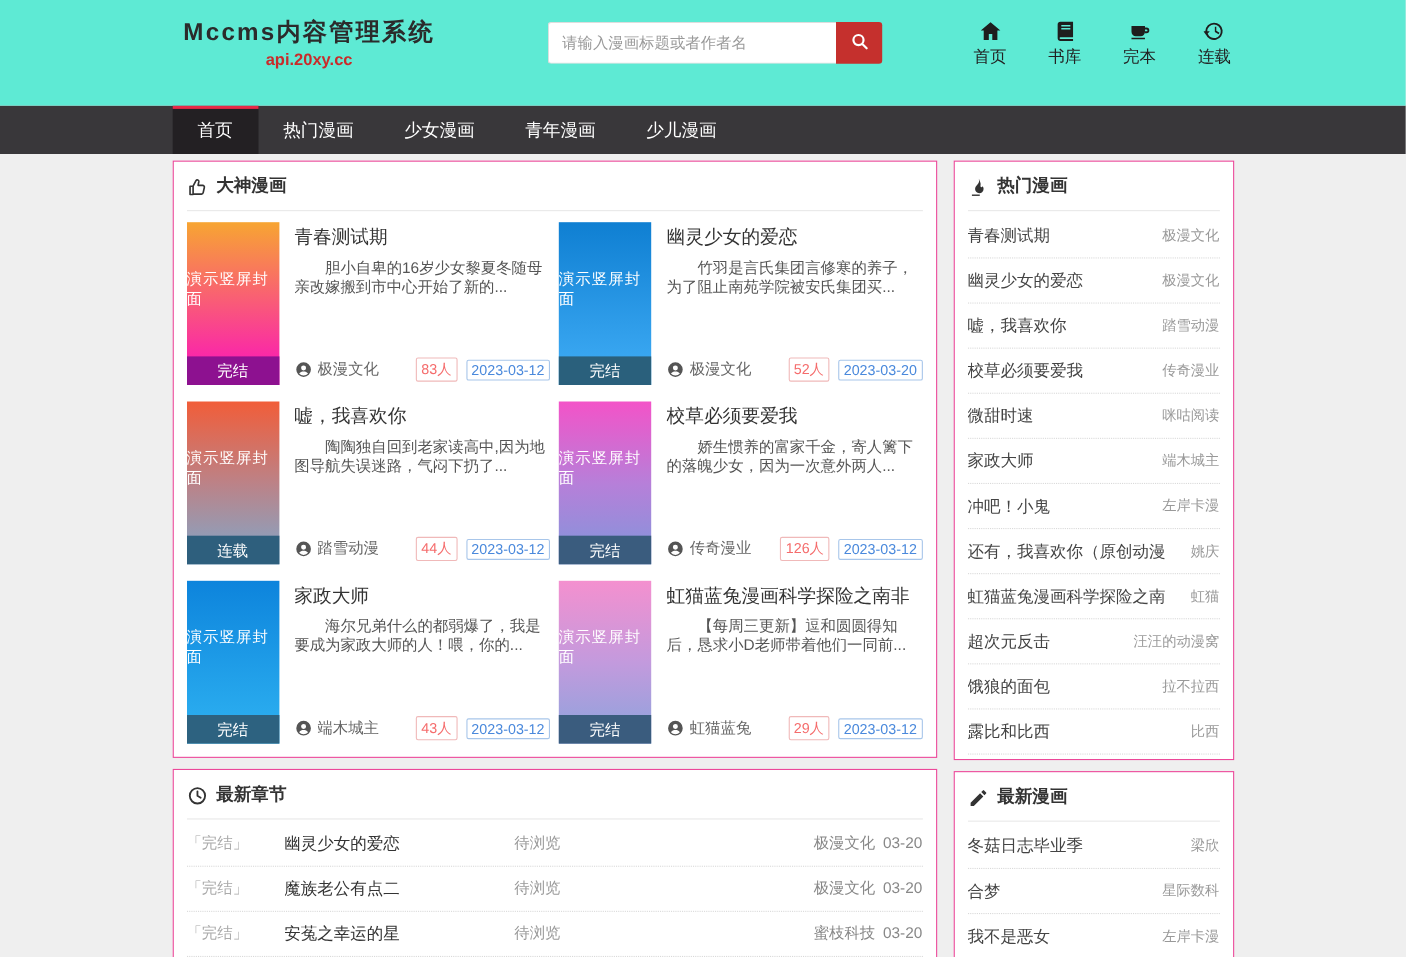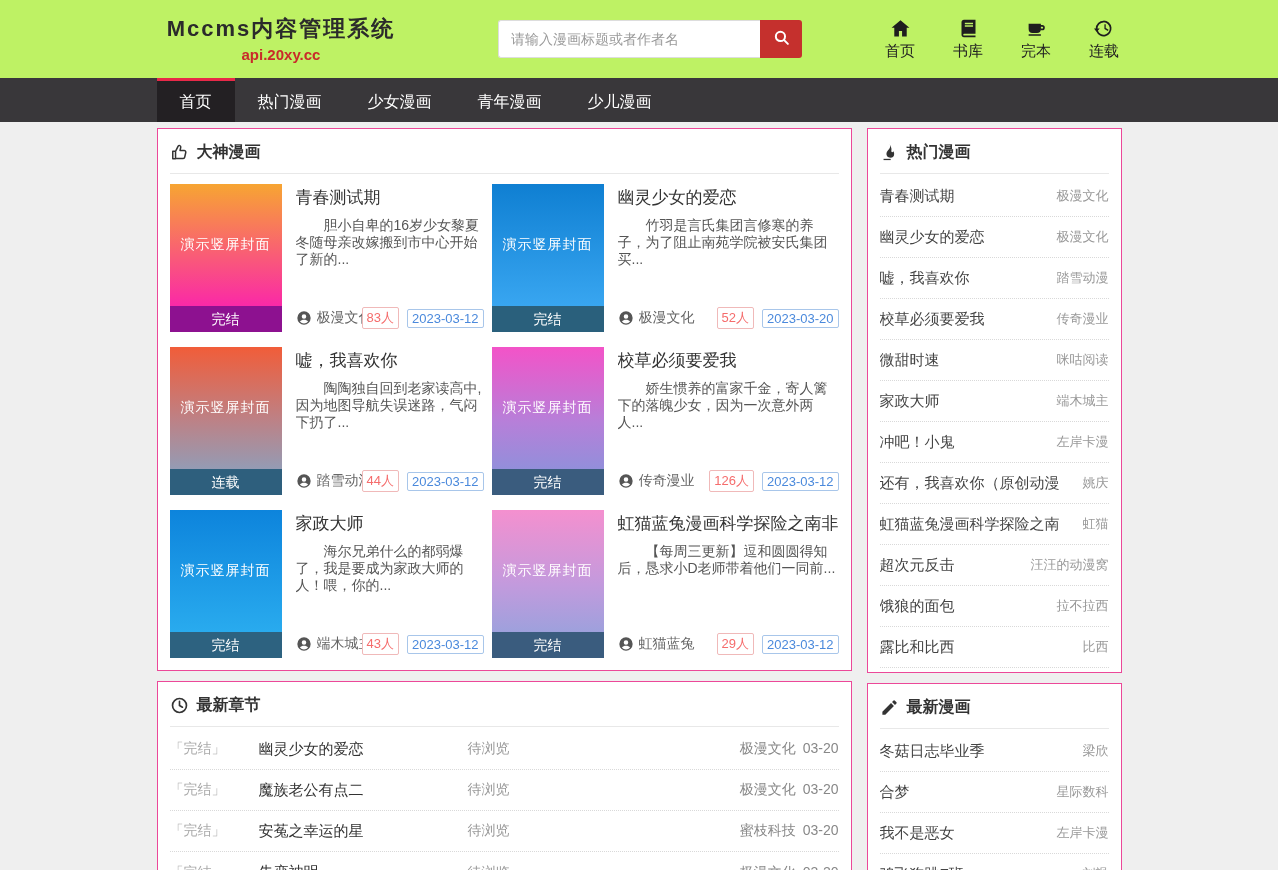--- a/index.html
+++ b/index.html
@@ -1,20 +1,20 @@
 <!DOCTYPE html>
 <html><head>
 <meta charset="utf-8">
 <style>
   * { margin:0; padding:0; box-sizing:border-box; }
   html,body { width:1278px; height:870px; overflow:hidden; }
   body { background:#efefef; font-family:"Liberation Sans","DejaVu Sans",sans-serif; }
 
   
-  .top { position:relative; height:78px; background:#bef264; }
+  .top { position:relative; height:96px; background:#5eead4; }
   .logo { position:absolute; left:156px; top:14px; width:250px; text-align:center; }
   .logo-title { font-size:22px; font-weight:bold; color:#2b2b2b; letter-spacing:2px; }
   .logo-sub { font-size:15px; font-weight:bold; color:#c92a2a; margin-top:2px; }
   .search { position:absolute; left:498px; top:20px; display:flex; height:38px; }
   .search input { width:262px; height:38px; border:1px solid #ddd; border-right:none; background:#fff;
                   padding:0 12px; font-size:14px; color:#333; outline:none; border-radius:3px 0 0 3px; }
   .search input::placeholder { color:#9a9a9a; }
   .search button { width:42px; height:38px; background:#c5302d; border:none; color:#fff;
                    border-radius:0 3px 3px 0; cursor:pointer; display:flex; align-items:center; justify-content:center; }
   .quick { position:absolute; right:152px; top:18px; display:flex; gap:24px; }
@@ -36,21 +36,21 @@
   .col-side { width:255px; flex:none; }
   .panel { background:#fff; border:1px solid #ec4899; margin-bottom:10px; }
   .panel-head { display:flex; align-items:center; gap:8px; padding:12px 12px 0; }
   .panel-head .icn svg { width:19px; height:19px; display:block; color:#333; }
   .head-title { font-size:16px; font-weight:bold; color:#333; line-height:22px; }
   .panel-sep { border-top:1px solid #e8e8e8; margin:10px 12px 0; }
 
   
   .cards { display:grid; grid-template-columns:1fr 1fr; column-gap:8px; row-gap:15px; padding:10px 12px 12px; }
   .card { display:flex; gap:14px; }
-  .cover { position:relative; width:112px; height:148px; flex:none; display:block; cursor:pointer; }
+  .cover { position:relative; width:84px; height:148px; flex:none; display:block; cursor:pointer; }
   .cover-text { position:absolute; left:0; right:0; top:0; bottom:26px; display:flex; align-items:center;
                 justify-content:center; color:#fff; font-size:14px; letter-spacing:1px; }
   .badge { position:absolute; left:0; bottom:0; width:100%; height:26px; line-height:26px;
            text-align:center; color:#fff; font-size:14px; }
   .cinfo { flex:1; min-width:0; position:relative; }
   .ctitle { display:block; font-size:17px; color:#333; margin:2px 0 8px; white-space:nowrap;
             overflow:hidden; text-overflow:ellipsis; text-decoration:none; cursor:pointer; }
   .cdesc { font-size:14px; color:#555; line-height:17px; text-indent:2em; max-height:82px; overflow:hidden; }
   .cmeta { position:absolute; left:0; right:0; bottom:3px; display:flex; align-items:center; }
   .cauthor { flex:1; display:flex; align-items:center; gap:5px; color:#666; font-size:14px;

